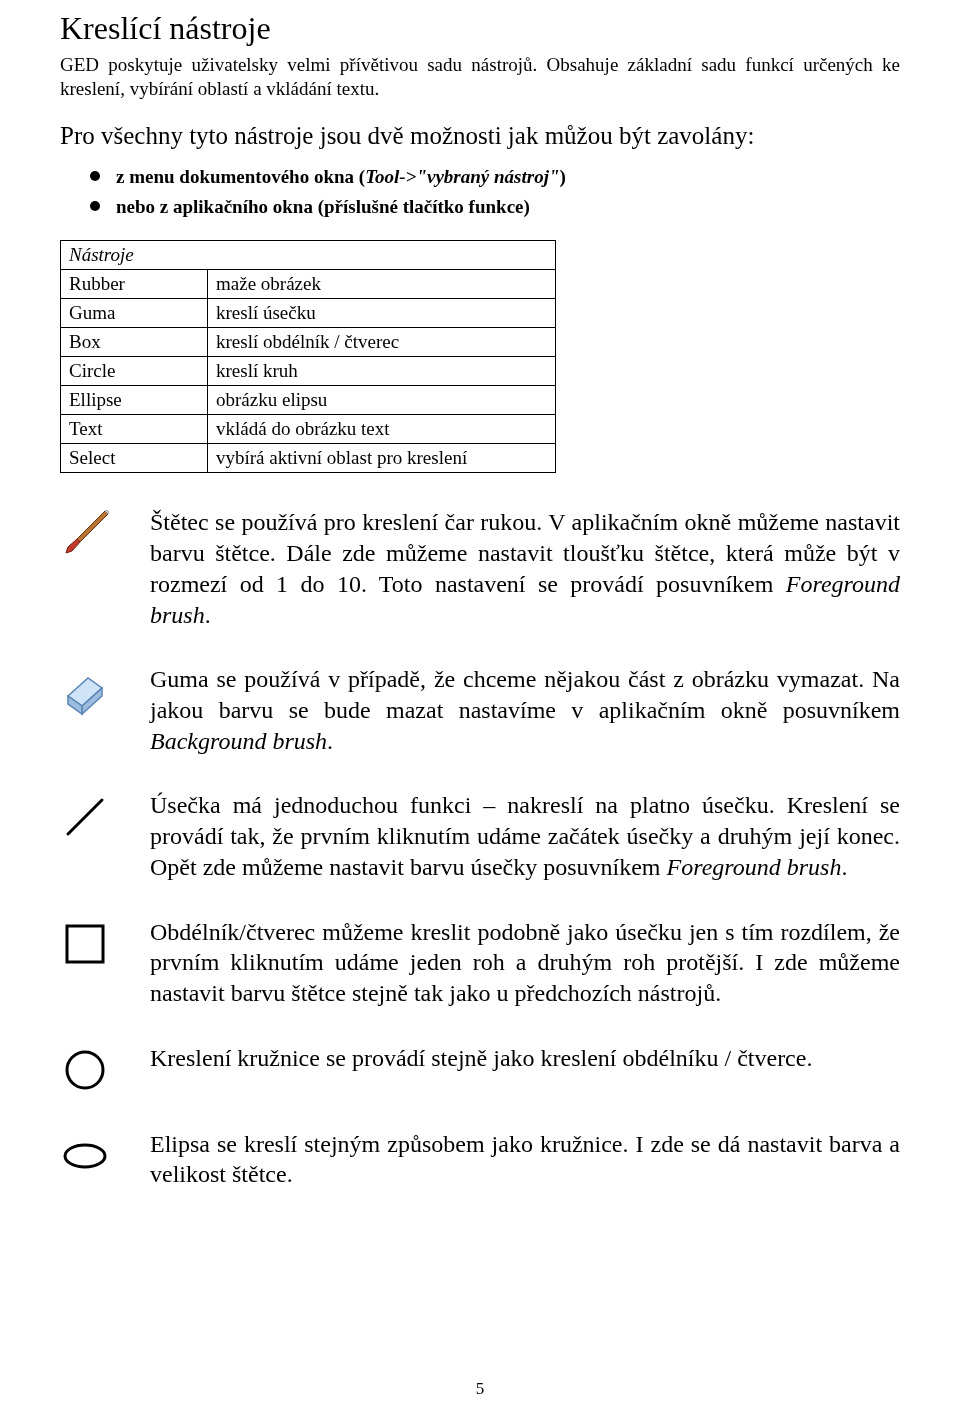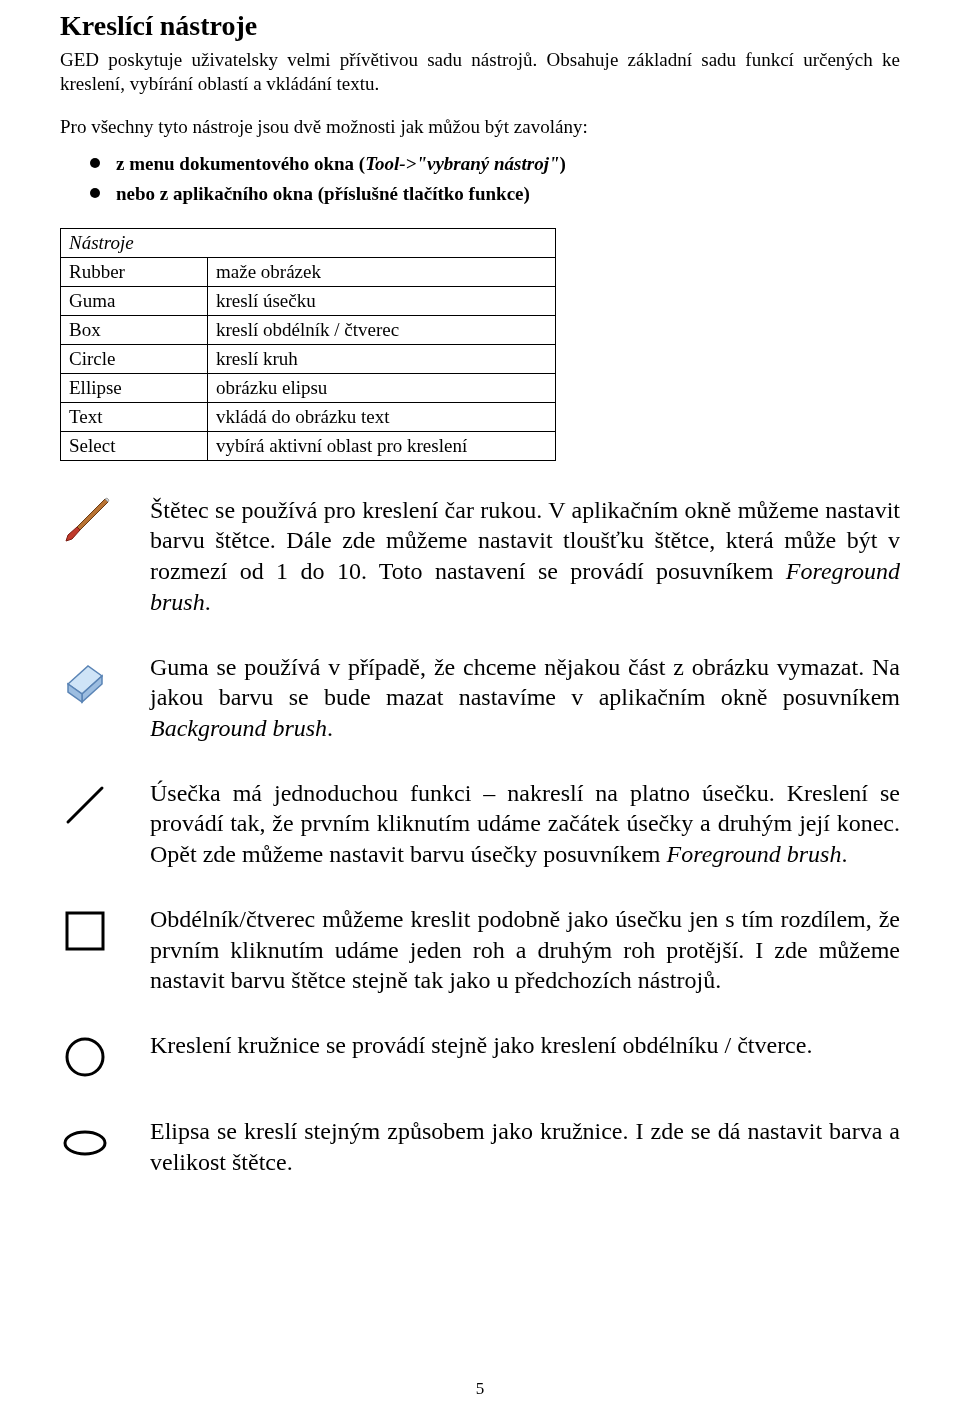--- a/index.html
+++ b/index.html
@@ -10,32 +10,32 @@
     color: #000;
   }
   .page {
     width: 960px;
     min-height: 1409px;
     box-sizing: border-box;
     padding: 10px 60px 40px 60px;
     position: relative;
   }
   h2.title {
-    font-size: 28px;
-    font-weight: bold;
+    font-size: 32px;
+    font-weight: normal;
     margin: 0 0 6px 0;
   }
   p.body {
     font-size: 19px;
     line-height: 1.28;
     margin: 6px 0 18px 0;
     text-align: justify;
   }
   p.body-nb {
-    font-size: 19px;
+    font-size: 25px;
     line-height: 1.28;
     margin: 6px 0 10px 0;
     text-align: left;
   }
   ul.bullets {
     list-style: none;
     padding: 0;
     margin: 0 0 18px 30px;
     font-weight: bold;
   }

